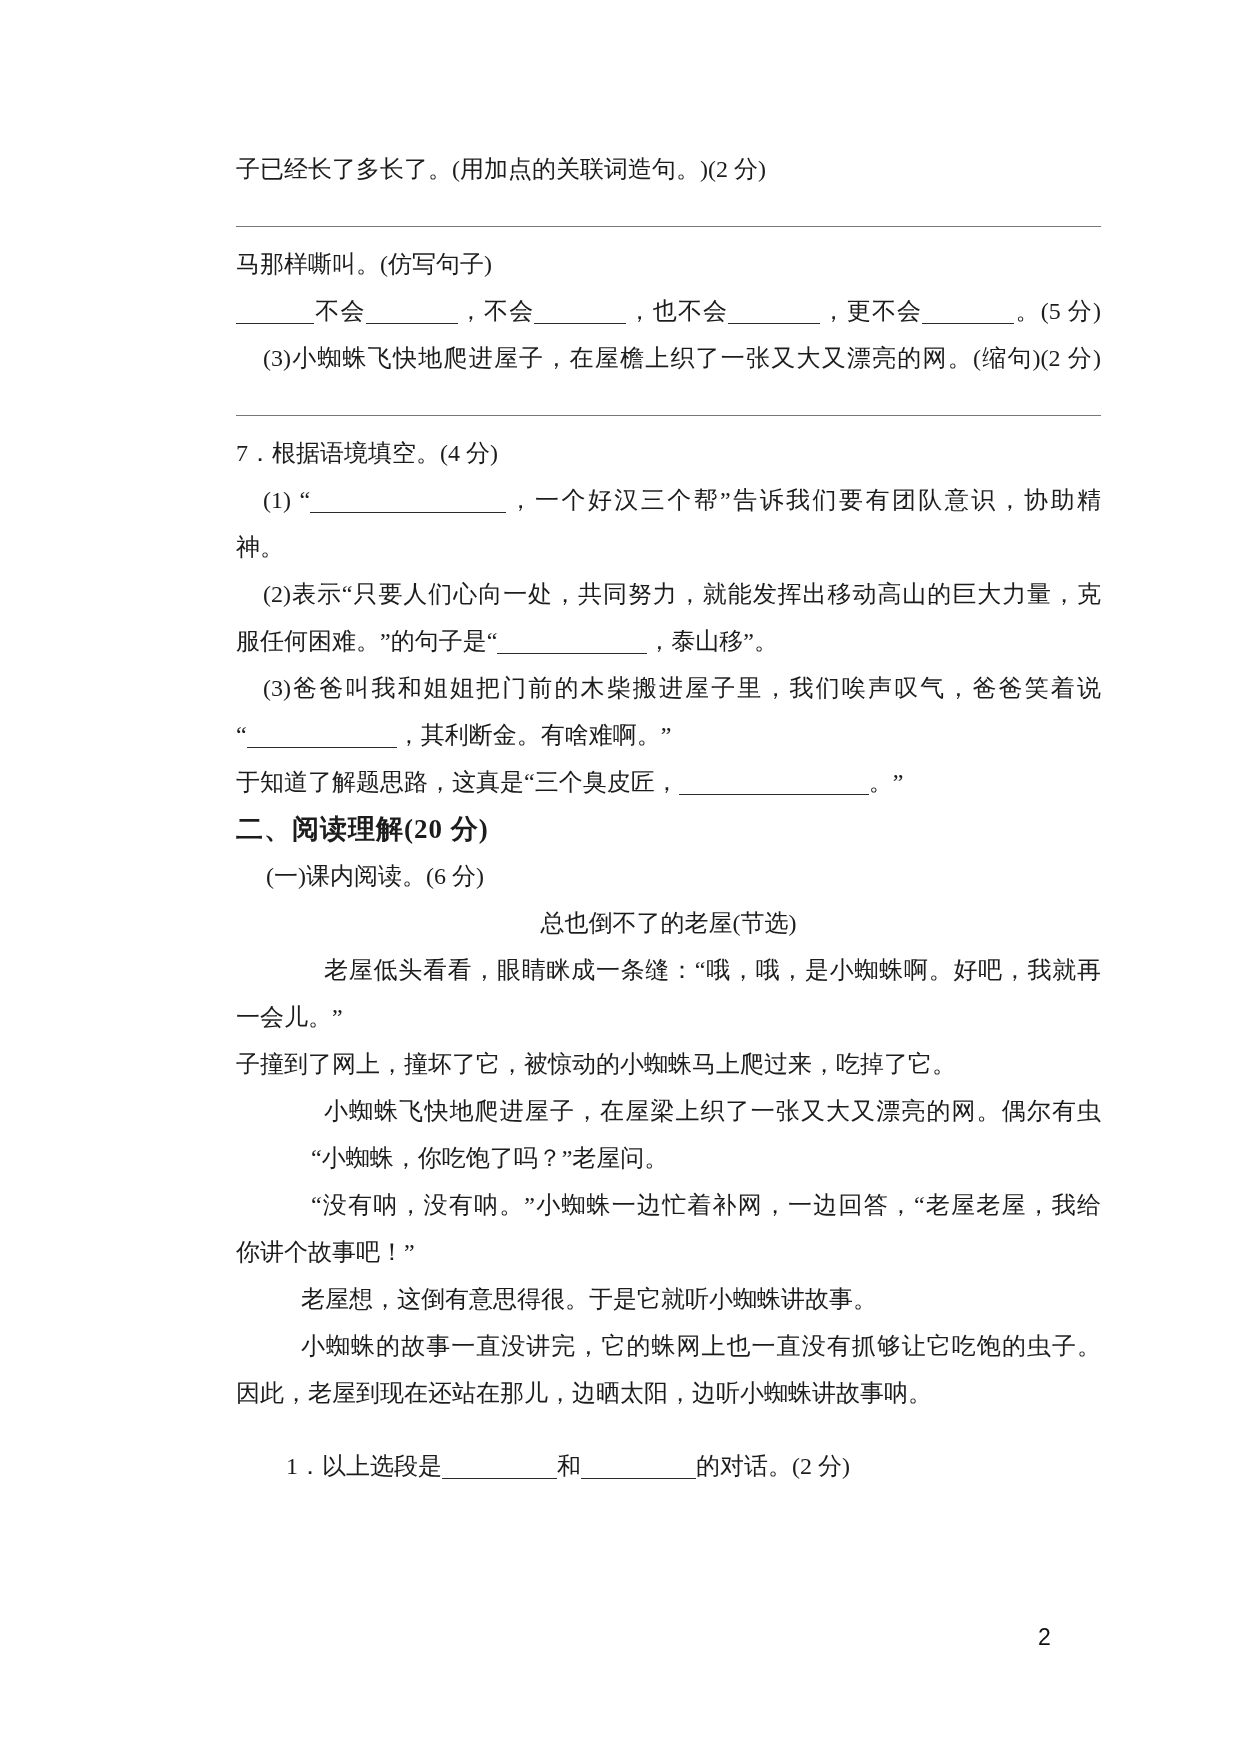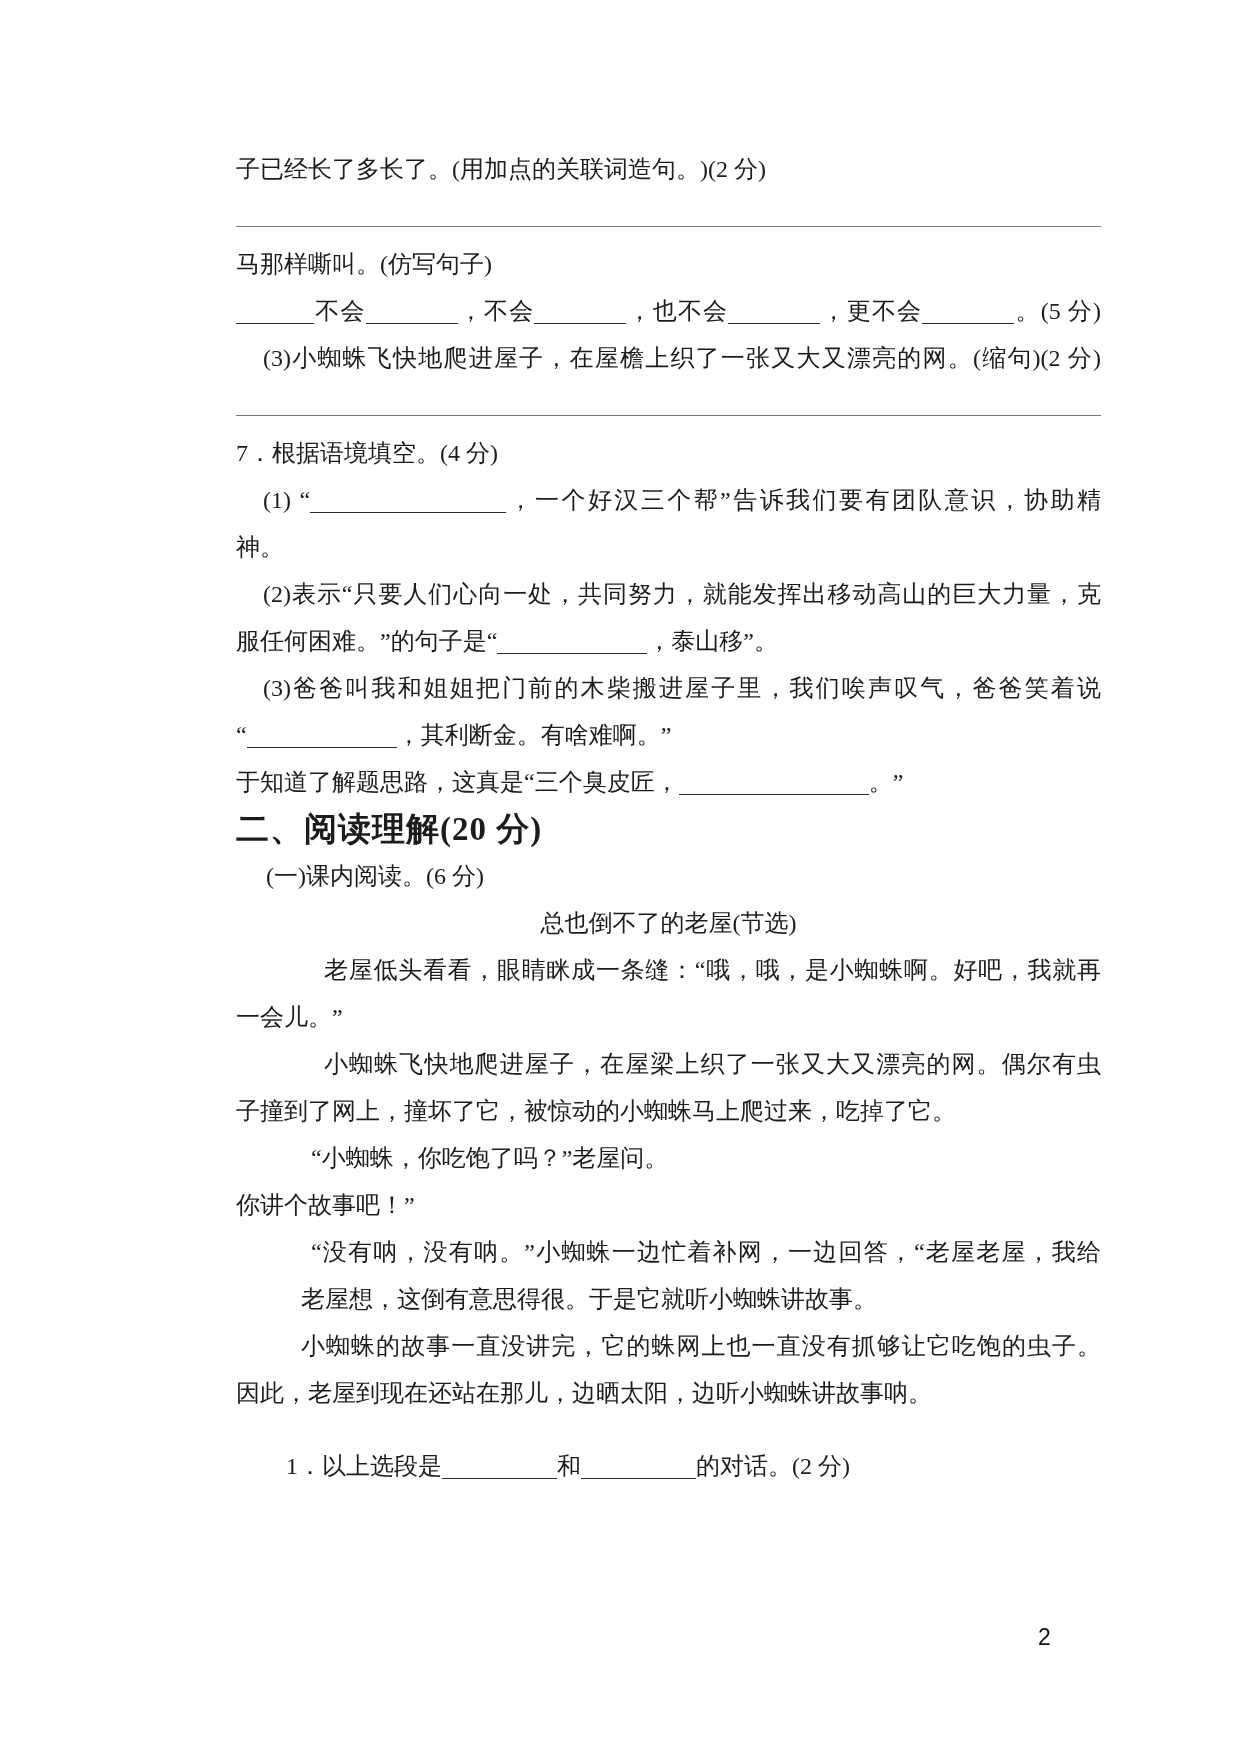--- a/index.html
+++ b/index.html
@@ -15,21 +15,21 @@
     position:absolute;left:188px;top:146px;width:865px;
     font-size:24px;
     margin-left:48px;
   }
   .line{
     line-height:47px;height:47px;overflow:hidden;
     text-align:justify;
   }
   .line.fill{text-align-last:justify;}
   .line.center{text-align:center;text-align-last:center;}
-  .line.bold{font-weight:700;font-size:33px;letter-spacing:1px;}
+  .line.bold{font-weight:700;font-size:27px;letter-spacing:1px;}
   .line.rule{
     height:33px;margin-bottom:14px;border-bottom:1px solid #777777;
   }
   .blank{
     display:inline-block;height:1em;vertical-align:-5px;
     border-bottom:1px solid #2b2b2b;
   }
   .pagenum{
     position:absolute;left:1038px;top:1624px;
     font-family:"Liberation Sans","DejaVu Sans",sans-serif;
@@ -53,24 +53,24 @@
       <div class="line fill" style="padding-left: 27px;"><span>(2)表示“只要人们心向一处，共同努力，就能发挥出移动高山的巨大力量，克</span></div>
       <div class="line"><span>服任何困难。”的句子是“</span><span class="blank" style="width: 150px;"></span><span>，泰山移”。</span></div>
       <div class="line fill" style="padding-left: 27px;"><span>(3)爸爸叫我和姐姐把门前的木柴搬进屋子里，我们唉声叹气，爸爸笑着说</span></div>
       <div class="line"><span>“</span><span class="blank" style="width: 150px;"></span><span>，其利断金。有啥难啊。”</span></div>
       <div class="line"><span>于知道了解题思路，这真是“三个臭皮匠，</span><span class="blank" style="width: 190px;"></span><span>。”</span></div>
       <div class="line bold"><span>二、阅读理解(20 分)</span></div>
       <div class="line" style="padding-left: 30px;"><span>(一)课内阅读。(6 分)</span></div>
       <div class="line center"><span>总也倒不了的老屋(节选)</span></div>
       <div class="line fill" style="padding-left: 88px;"><span>老屋低头看看，眼睛眯成一条缝：“哦，哦，是小蜘蛛啊。好吧，我就再站</span></div>
       <div class="line"><span>一会儿。”</span></div>
+      <div class="line"><span>子撞到了网上，撞坏了它，被惊动的小蜘蛛马上爬过来，吃掉了它。</span></div>
       <div class="line fill" style="padding-left: 88px;"><span>小蜘蛛飞快地爬进屋子，在屋梁上织了一张又大又漂亮的网。偶尔有虫</span></div>
-      <div class="line"><span>子撞到了网上，撞坏了它，被惊动的小蜘蛛马上爬过来，吃掉了它。</span></div>
       <div class="line" style="padding-left: 75px;"><span>“小蜘蛛，你吃饱了吗？”老屋问。</span></div>
+      <div class="line fill" style="padding-left: 75px;"><span>“没有呐，没有呐。”小蜘蛛一边忙着补网，一边回答，“老屋老屋，我给</span></div>
       <div class="line"><span>你讲个故事吧！”</span></div>
-      <div class="line fill" style="padding-left: 75px;"><span>“没有呐，没有呐。”小蜘蛛一边忙着补网，一边回答，“老屋老屋，我给</span></div>
       <div class="line" style="padding-left: 65px;"><span>老屋想，这倒有意思得很。于是它就听小蜘蛛讲故事。</span></div>
       <div class="line fill" style="padding-left: 65px;"><span>小蜘蛛的故事一直没讲完，它的蛛网上也一直没有抓够让它吃饱的虫子。</span></div>
       <div class="line"><span>因此，老屋到现在还站在那儿，边晒太阳，边听小蜘蛛讲故事呐。</span></div>
       <div class="line" style="padding-left: 50px; margin-top: 26px;"><span>1．以上选段是</span><span class="blank" style="width: 115px;"></span><span>和</span><span class="blank" style="width: 115px;"></span><span>的对话。(2 分)</span></div>
     </div>
   <div class="pagenum">2</div>
 </div>
 
 </body></html>

